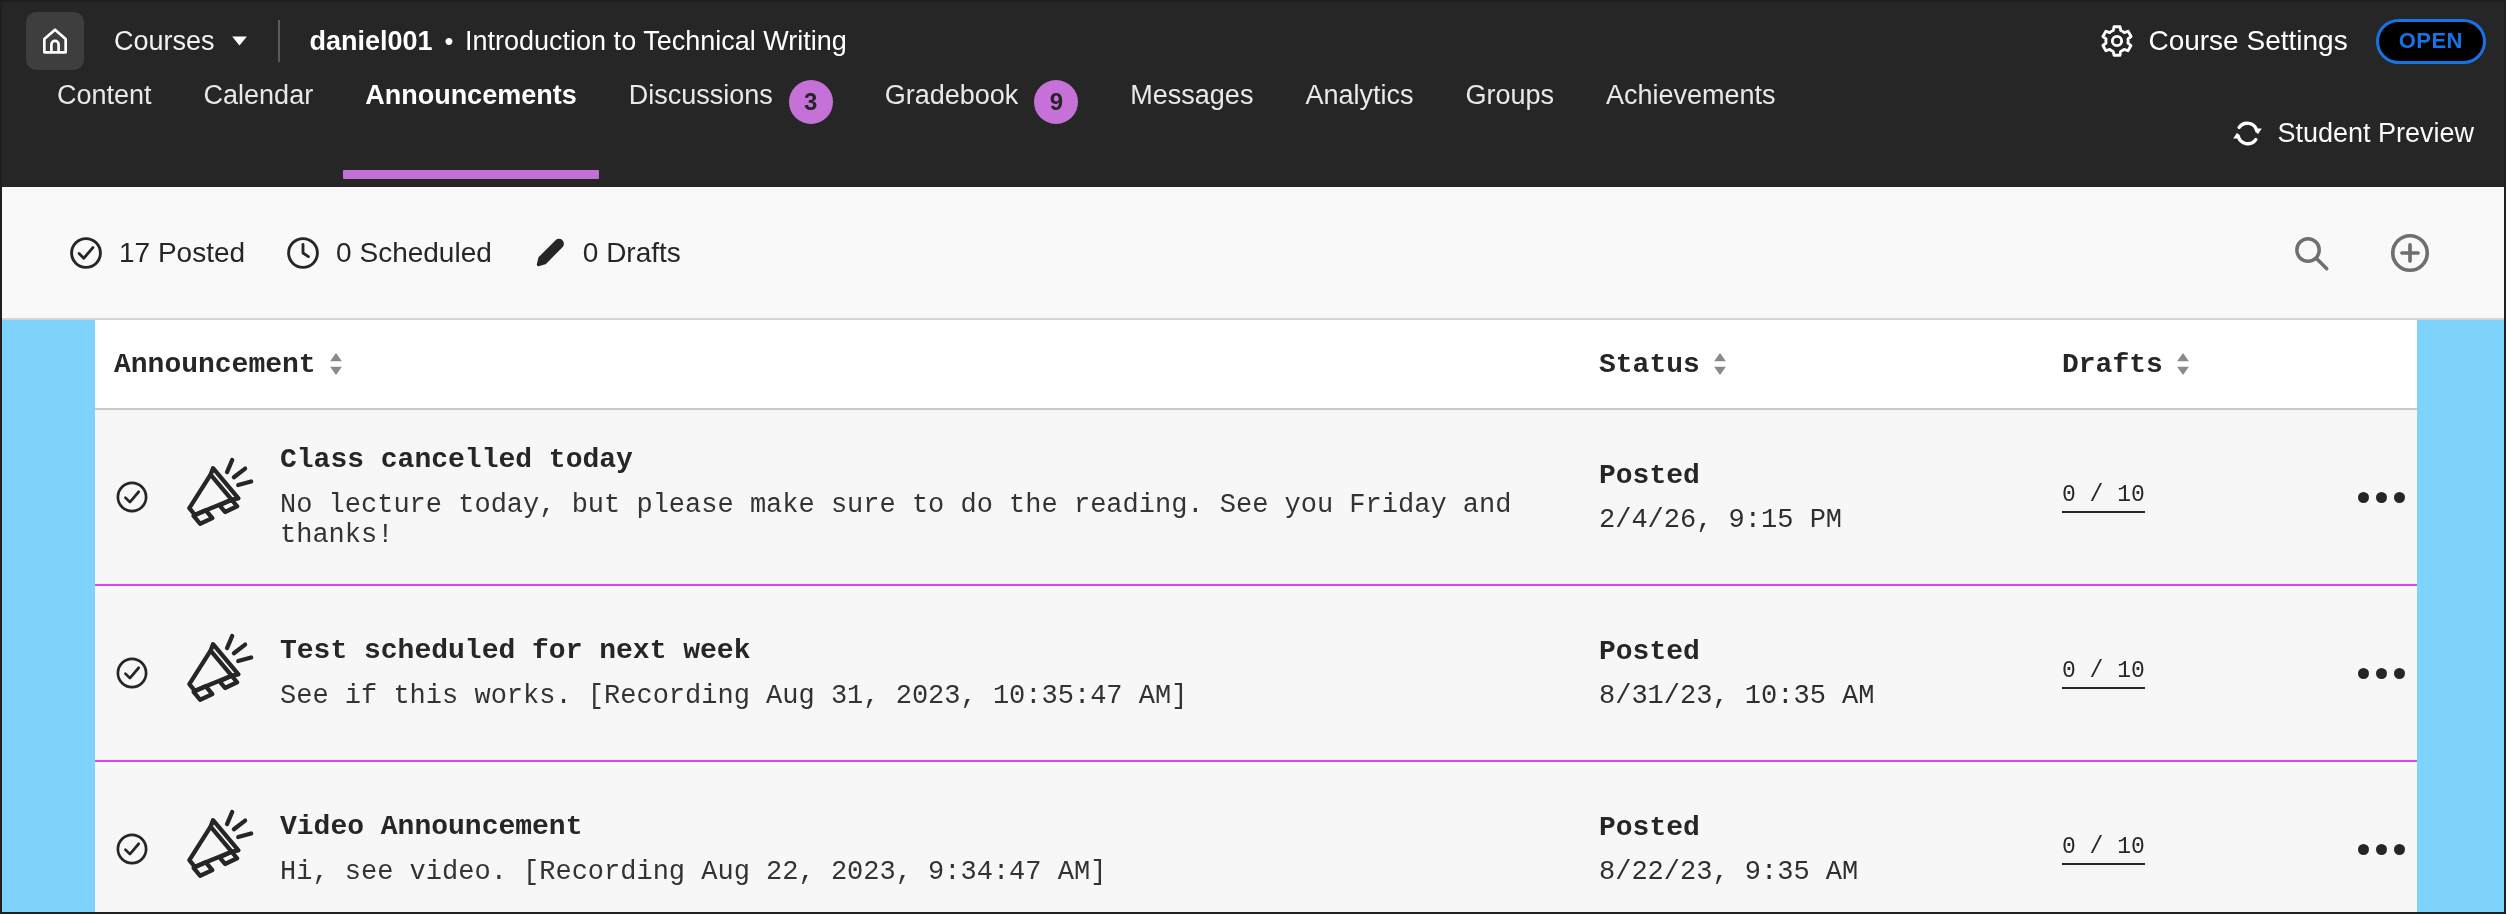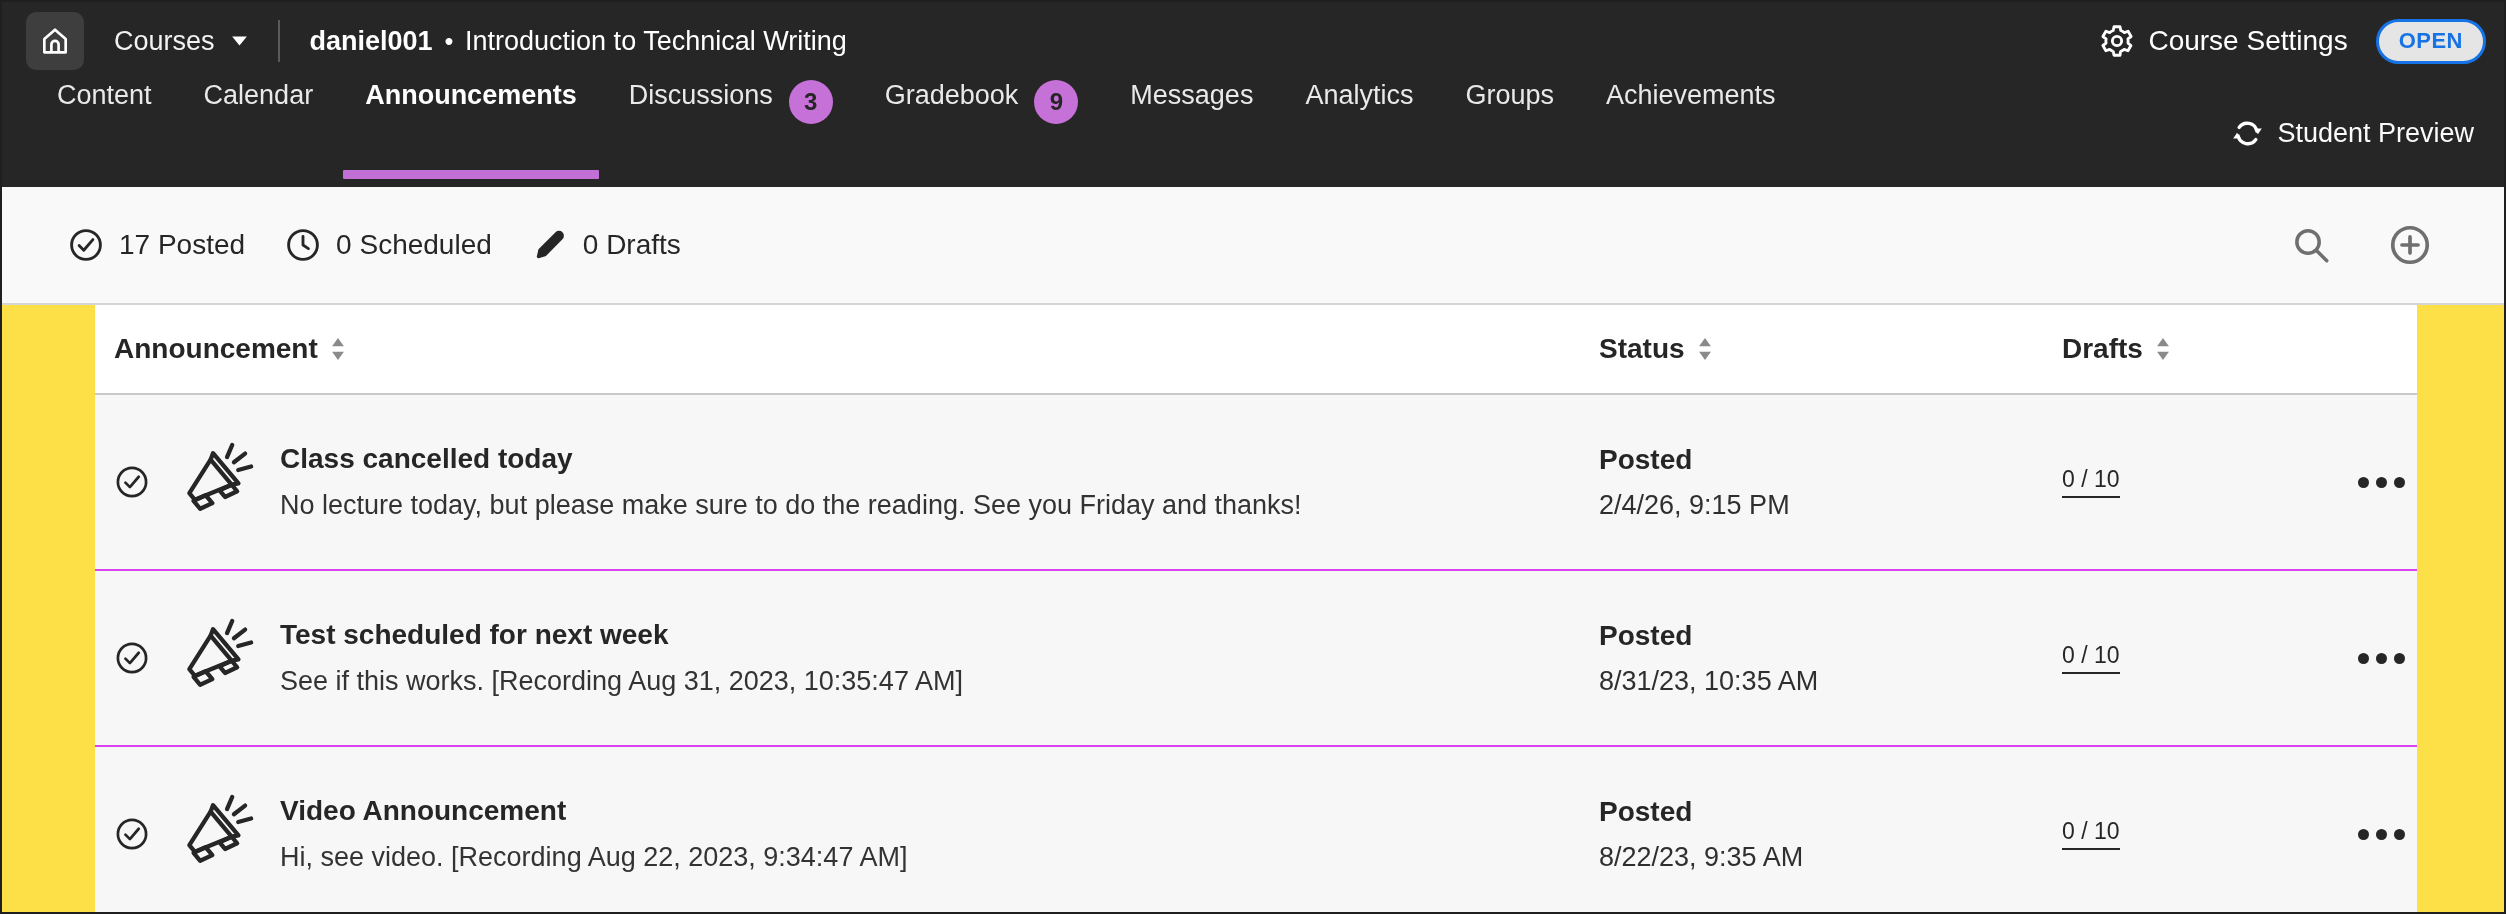--- a/index.html
+++ b/index.html
@@ -26,21 +26,21 @@
   .courses-menu{ display:flex; align-items:center; gap:16px; margin-left:30px; cursor:pointer; }
   .courses-menu .lbl{ font-size:27px; color:#f2f2f2; }
   .v-divider{ width:2px; height:42px; background:#5a5a5a; margin:0 30px; }
   .crumb{ font-size:27px; color:#ffffff; display:flex; align-items:center; gap:12px; }
   .crumb .cid{ font-weight:bold; }
   .crumb .sep{ font-weight:bold; font-size:24px; }
   .topbar-spacer{ flex:1; }
   .course-settings{ display:flex; align-items:center; gap:13px; cursor:pointer; }
   .course-settings .lbl{ font-size:28px; color:#ffffff; }
   .open-pill{
-    margin-left:28px; background:#e5e5e5; color:#1673e6;
+    margin-left:28px; background:#000000; color:#1673e6;
     border:3px solid #1673e6; border-radius:999px;
     font-size:22px; font-weight:bold; letter-spacing:.5px;
     padding:6px 20px 7px; display:inline-flex; align-items:center; cursor:pointer;
   }
 
   
   .tabs{
     height:107px; display:flex; align-items:stretch; padding:0 30px 0 55px;
   }
   .tab{
@@ -54,31 +54,31 @@
   }
   .tab-badge{
     width:44px; height:44px; border-radius:50%; background:#c671d8; color:#262626;
     font-size:24px; font-weight:bold; display:flex; align-items:center; justify-content:center;
   }
   .tabs-spacer{ flex:1; }
   .student-preview{ display:flex; align-items:center; gap:13px; cursor:pointer; color:#fafafa; font-size:27px; white-space:nowrap; }
 
   
   .statsbar{
-    height:118px; background:#f9f9f9; border-bottom:2px solid #d5d5d5;
+    height:133px; background:#f9f9f9; border-bottom:2px solid #d5d5d5;
     display:flex; align-items:center; padding:0 72px 0 66px;
   }
   .stat-item{ display:flex; align-items:center; gap:15px; margin-right:40px; }
   .stat-item .lbl{ font-size:28px; color:#262626; }
   .stats-spacer{ flex:1; }
   .icon-btn{ background:none; border:none; cursor:pointer; display:flex; align-items:center; justify-content:center; padding:0; }
   .icon-btn + .icon-btn{ margin-left:56px; }
 
   
-  .content{ flex:1; background:#fde047; overflow:hidden; }
+  .content{ flex:1; background:#7dd3fc; overflow:hidden;font-family:Liberation Mono, monospace; }
   .ann-table{ margin-left:93px; width:2322px; }
   .thead, .trow{ display:grid; grid-template-columns:1504px 463px 288px 1fr; }
   .thead{ height:90px; align-items:center; border-bottom:2px solid #c9c9c9; background:#ffffff; }
   .th{ display:flex; align-items:center; gap:13px; font-size:28px; font-weight:bold; color:#262626; cursor:pointer; }
   .th.first{ padding-left:19px; }
 
   .trow{ height:176px; background:#f7f7f7; border-bottom:2px solid #d946ef; align-items:center; }
   .trow.partial{ height:20px; border-bottom:none; }
   .cell-main{ display:flex; align-items:center; padding-left:19px; gap:22px; }
   .row-check{ flex:0 0 auto; }

